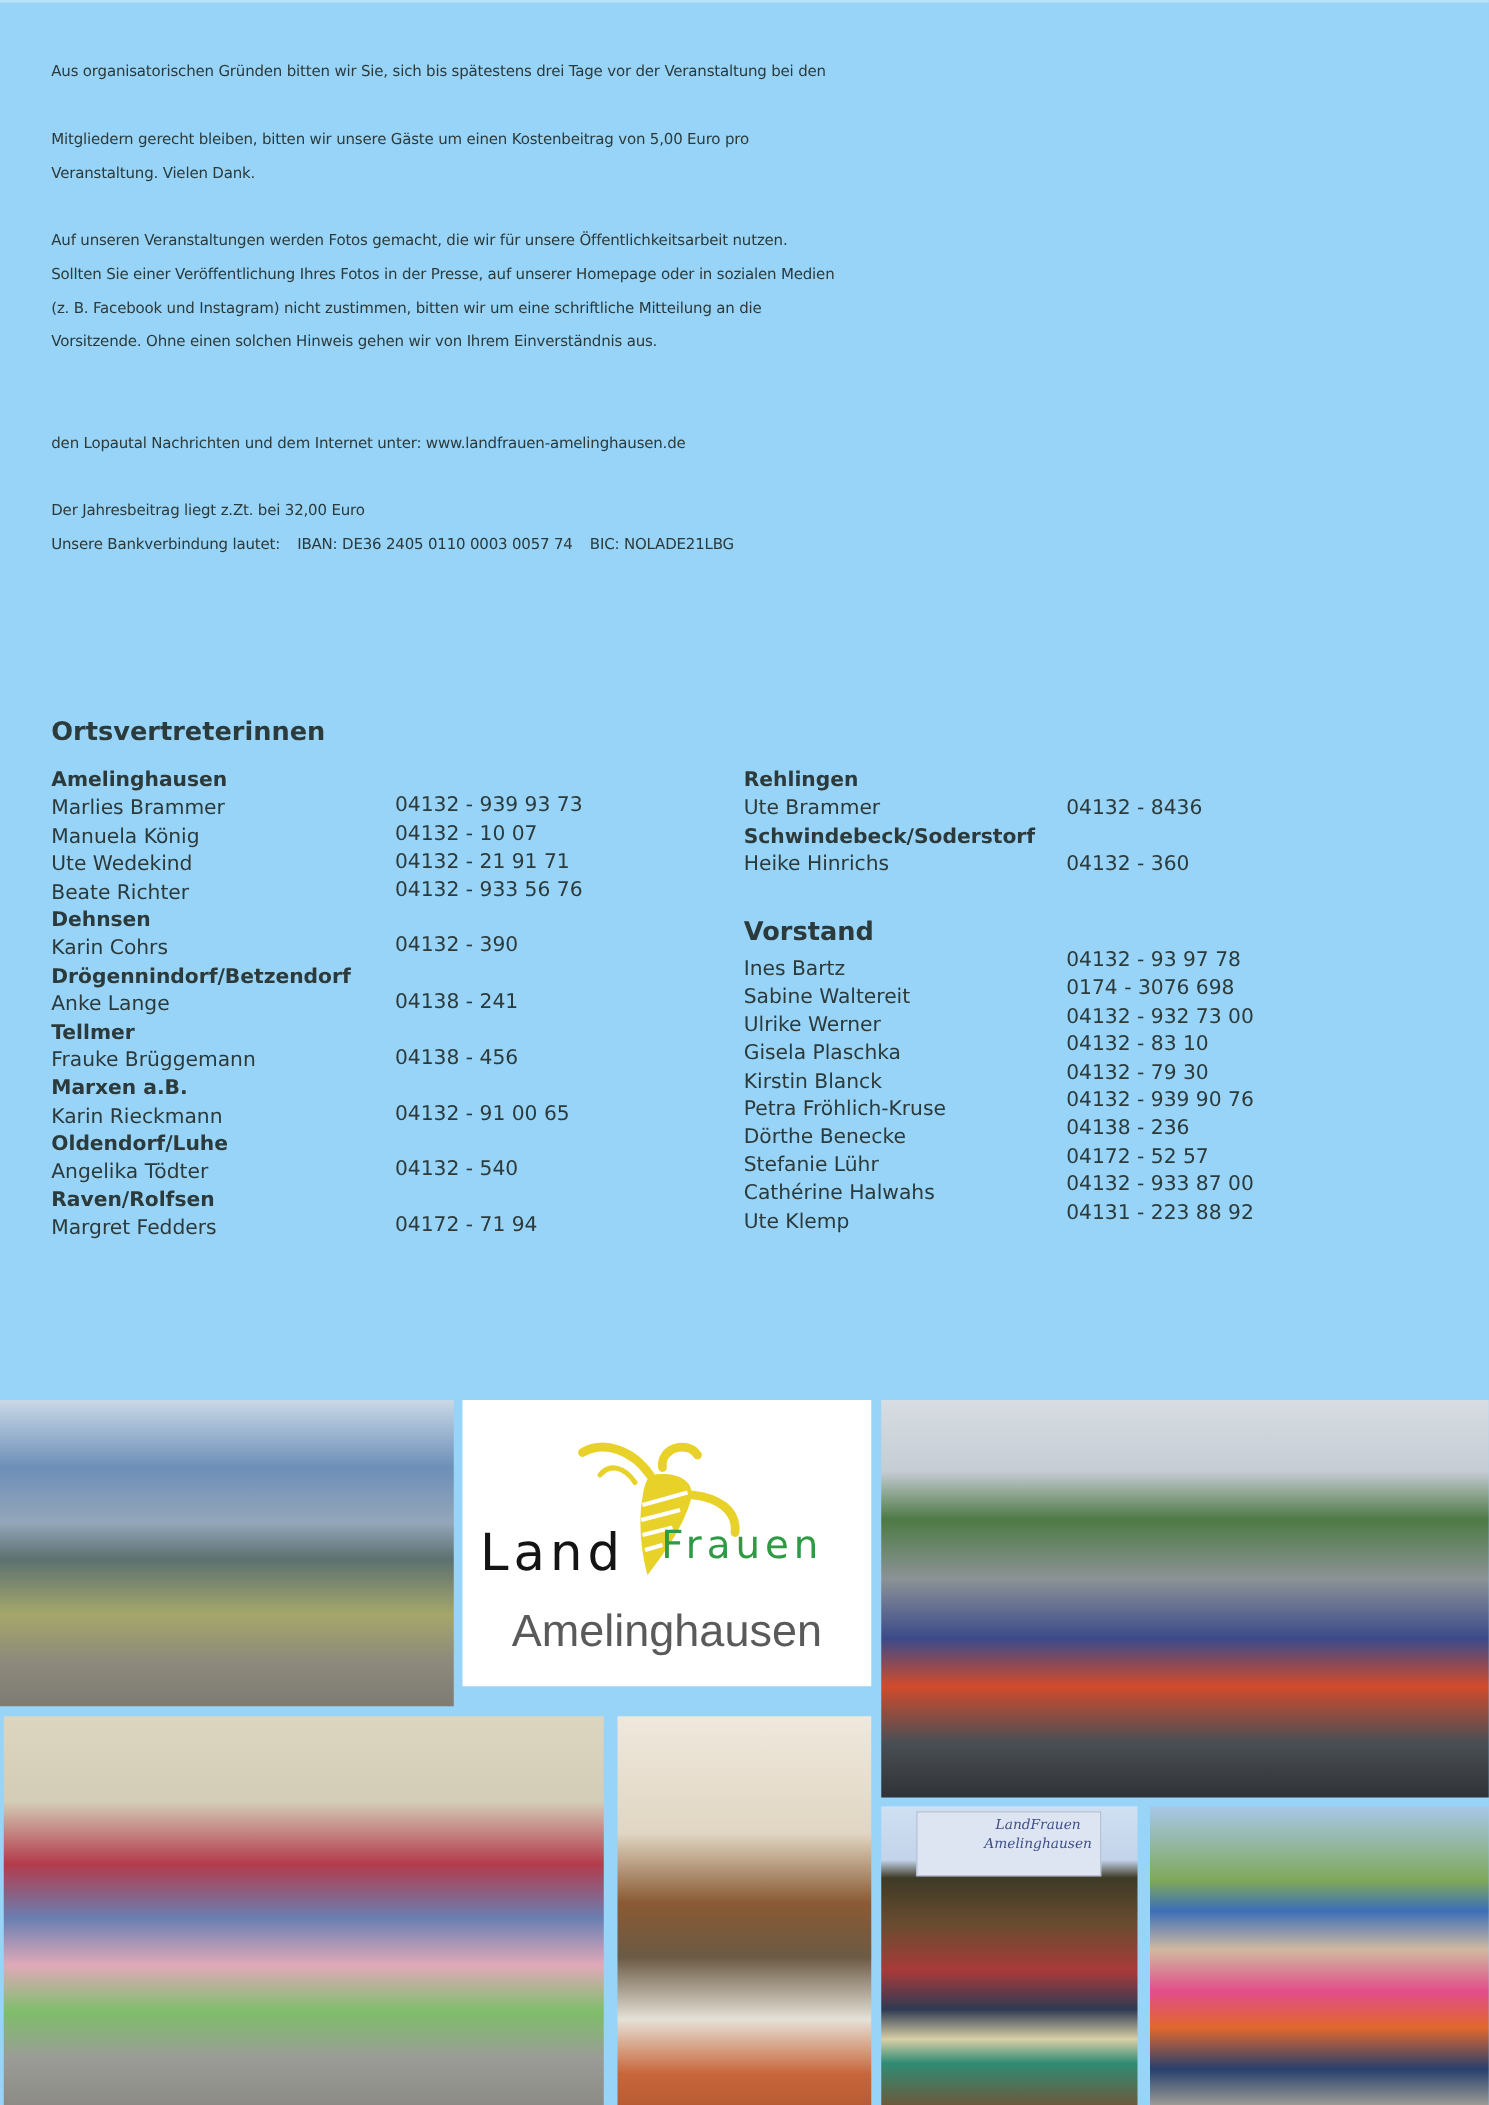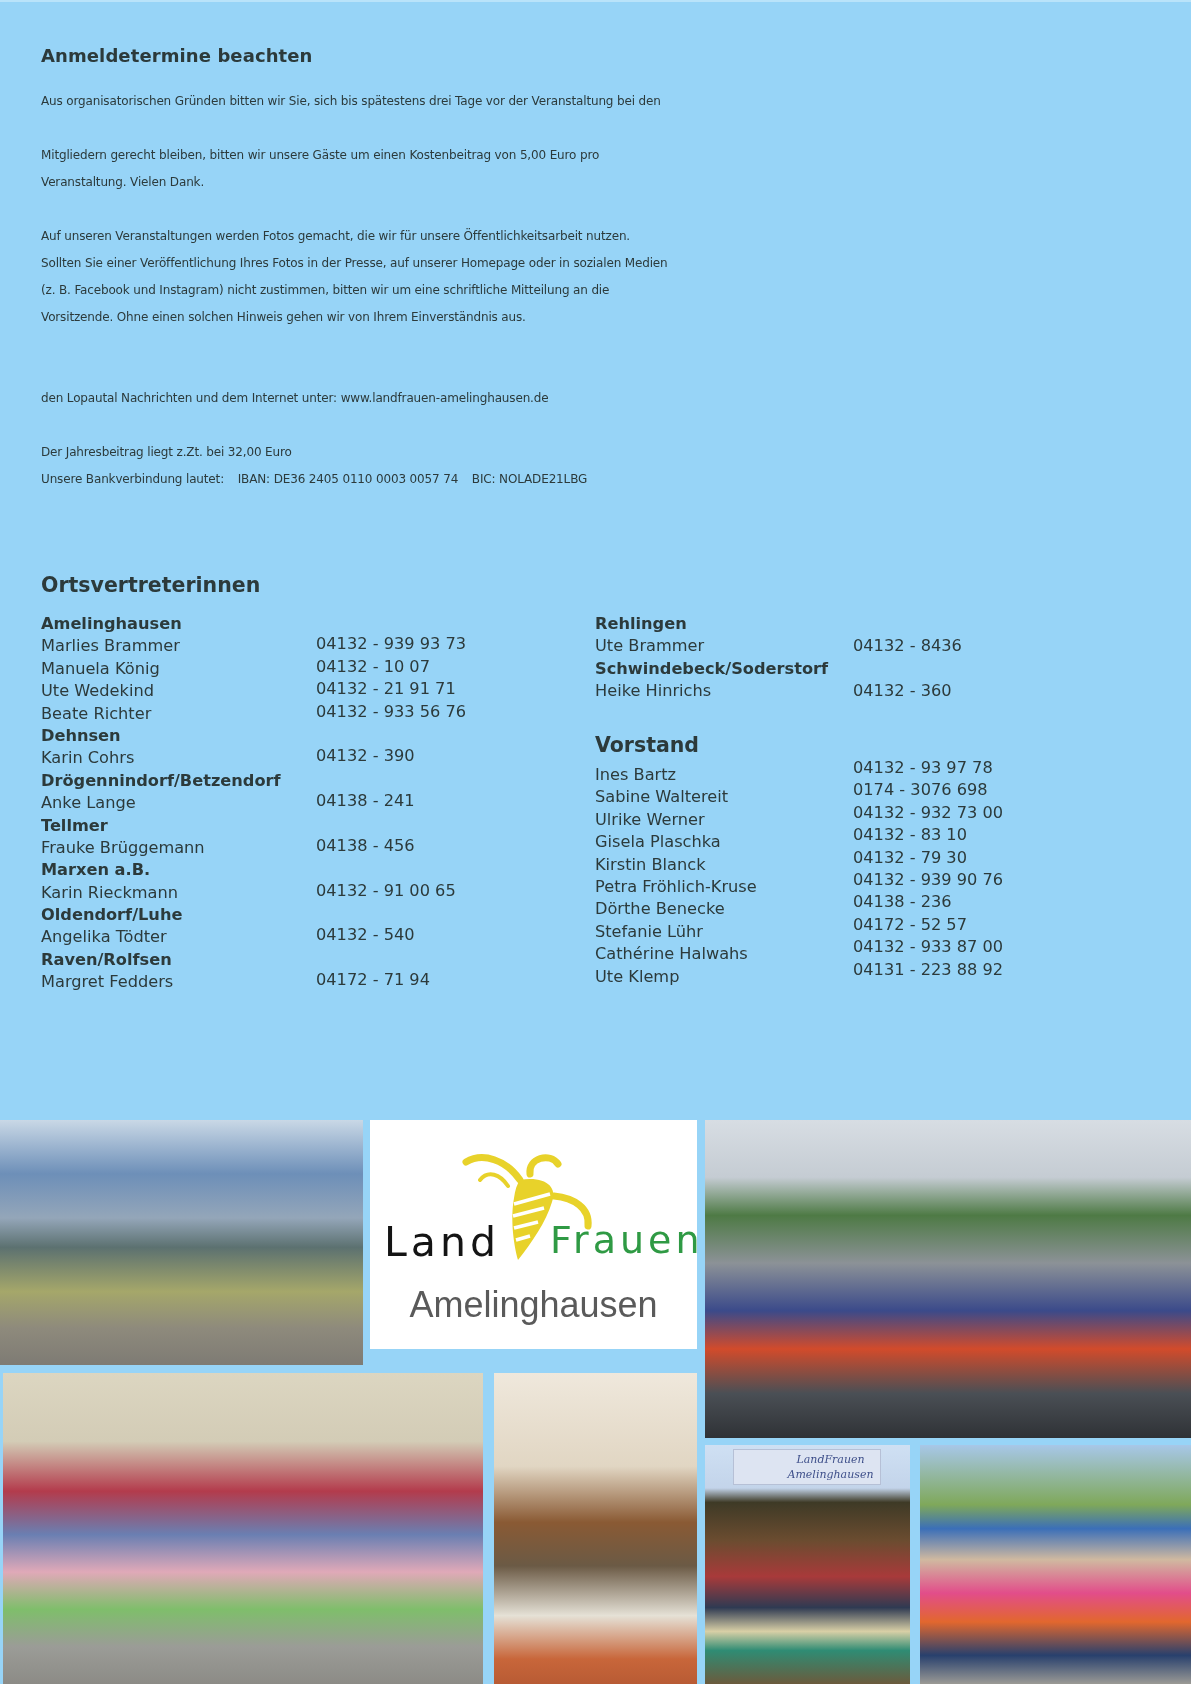--- a/index.html
+++ b/index.html
@@ -45,32 +45,31 @@
       background: linear-gradient(180deg, #efe8dc 0%, #e1d6c3 30%, #8a5a34 48%, #6b5a45 62%, #e5e1d6 78%, #c8663a 92%, #b85b34 100%); }
     .ph-market { left: 705px; top: 1445px; width: 205px; height: 239px;
       background: linear-gradient(180deg, #cfe0f3 0%, #c3d4ea 18%, #3e3a26 24%, #6b4c30 40%, #a83a3a 55%, #2f3a52 68%, #d8cfa6 78%, #2f8c74 86%, #6b5a3c 100%); }
     .ph-fair { left: 920px; top: 1445px; width: 271px; height: 239px;
       background: linear-gradient(180deg, #a7c7e8 0%, #7fa85a 25%, #3b6fb8 35%, #d0b9a0 48%, #e24d8a 62%, #e2672e 74%, #28406d 88%, #9b9a95 100%); }
     .photo-label { position: absolute; left: 0; bottom: 0; width: 100%; font-size: 0; }
 
     .logo-wrap { position: absolute; left: 0; top: 0; width: 327px; height: 245px; }
     .logo-bee { position: absolute; left: 88px; top: 30px; width: 140px; height: 110px; }
     .logo-land { position: absolute; left: 14px; top: 98px; font-family: "DejaVu Sans", sans-serif; font-size: 41px; letter-spacing: 4px; color: #141414; }
-    .logo-frauen { position: absolute; left: 180px; top: 98px; font-family: "DejaVu Sans", sans-serif; font-size: 38px; letter-spacing: 4px; color: #2f9a44; }
+    .logo-frauen { position: absolute; left: 159px; top: 98px; font-family: "DejaVu Sans", sans-serif; font-size: 31px; letter-spacing: 4px; color: #2f9a44; }
     .logo-town { position: absolute; left: 0; top: 164px; width: 327px; text-align: center; font-family: "Liberation Sans", sans-serif; font-size: 36px; color: #5a5a5a; }
 
-    .market-sign { position: absolute; left: 28px; top: 4px; width: 148px; height: 36px; background: #dde4f2; border: 1px solid #b6c0d6; text-align: center; font-family: "DejaVu Serif", serif; font-style: italic; font-size: 11px; line-height: 15px; color: #3e4f8a; padding-top: 2px; padding-left: 47px; }
+    .market-sign { position: absolute; left: 28px; top: 4px; width: 148px; height: 52px; background: #dde4f2; border: 1px solid #b6c0d6; text-align: center; font-family: "DejaVu Serif", serif; font-style: italic; font-size: 11px; line-height: 15px; color: #3e4f8a; padding-top: 2px; padding-left: 47px; }
   </style>
 </head>
 <body>
 
 <div class="topstrip"></div>
 
 <section class="intro">
-  <h2>Anmeldetermine beachten</h2>
 
   <p>
     <span>Aus organisatorischen Gründen bitten wir Sie, sich bis spätestens drei Tage vor der Veranstaltung bei den</span><br>
     <br>
     <span>Mitgliedern gerecht bleiben, bitten wir unsere Gäste um einen Kostenbeitrag von 5,00 Euro pro</span><br>
     <span>Veranstaltung. Vielen Dank.</span>
   </p>
 
   <p>
     <span>Auf unseren Veranstaltungen werden Fotos gemacht, die wir für unsere Öffentlichkeitsarbeit nutzen.</span><br>

